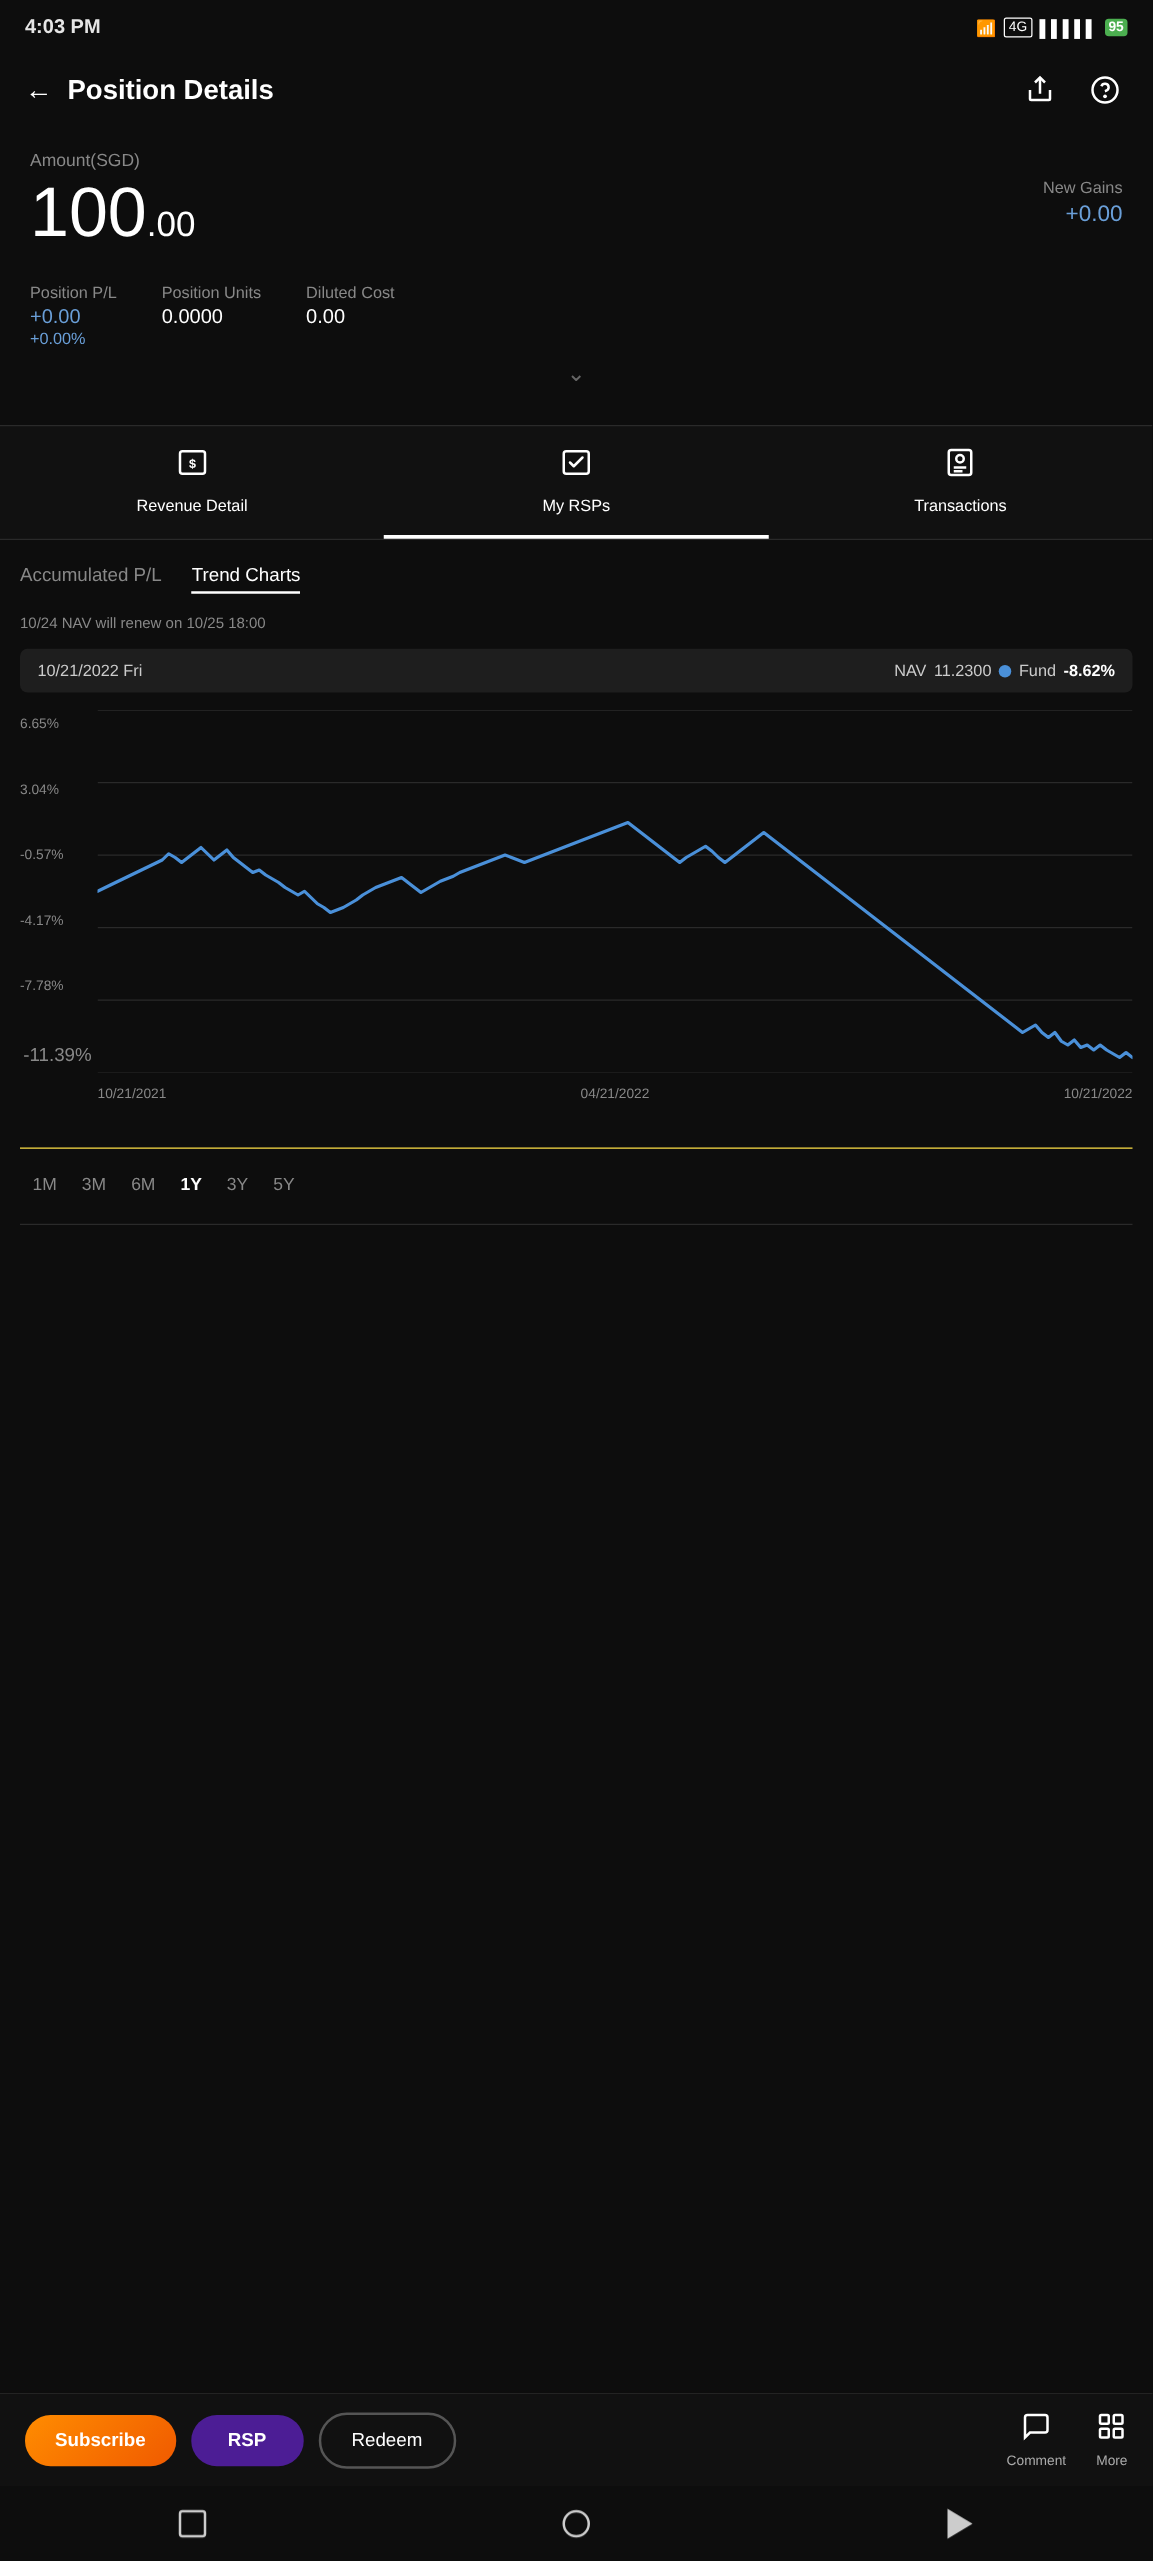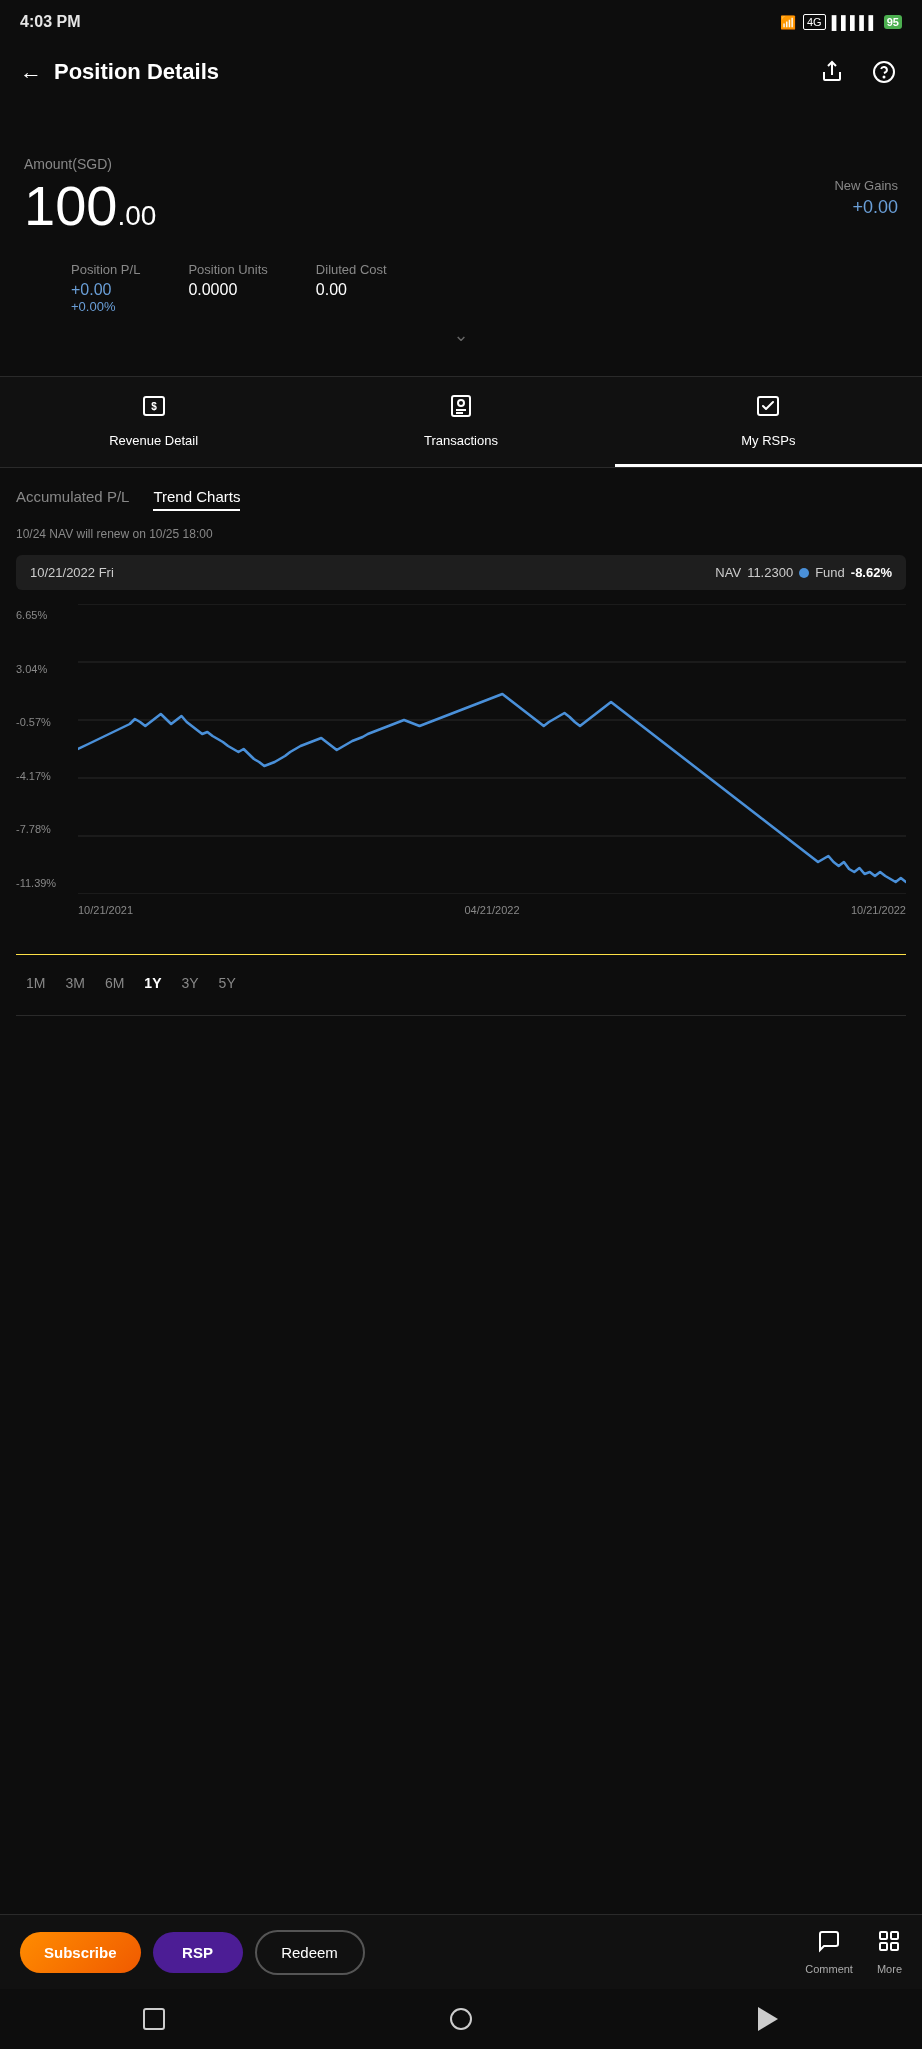--- a/index.html
+++ b/index.html
@@ -87,21 +87,20 @@
     }
 
     
     .position-section {
       padding: 10px 24px 20px;
     }
     .amount-label {
       font-size: 14px;
       color: #888888;
       margin-bottom: 6px;
-      margin-top: 36px;
     }
     .position-top-row {
       display: flex;
       justify-content: space-between;
       align-items: flex-start;
     }
     .amount-value {
       font-size: 56px;
       font-weight: 300;
       color: #ffffff;
@@ -120,23 +119,22 @@
       margin-bottom: 4px;
     }
     .new-gains-value {
       font-size: 18px;
       color: #6a9fd8;
       font-weight: 500;
     }
 
     .position-metrics {
       display: flex;
-      gap: 48px;
+      gap: 36px;
       margin-top: 28px;
-      margin-left: 47px;
     }
     .metric-item {}
     .metric-label {
       font-size: 13px;
       color: #888888;
       margin-bottom: 4px;
     }
     .metric-value {
       font-size: 16px;
       color: #ffffff;
@@ -458,40 +456,40 @@
 <div class="tab-nav">
   <div class="tab-item">
     <div class="tab-icon">
       <svg width="26" height="26" viewBox="0 0 26 26" fill="none" stroke="white" stroke-width="2">
         <rect x="3" y="4" width="20" height="18" rx="2"></rect>
         <text x="13" y="17" text-anchor="middle" fill="white" font-size="10" stroke="none" font-weight="bold">$</text>
       </svg>
     </div>
     <div class="tab-label">Revenue Detail</div>
   </div>
+  <div class="tab-item active">
+    <div class="tab-icon">
+      <svg width="26" height="26" viewBox="0 0 26 26" fill="none" stroke="white" stroke-width="2">
+        <rect x="3" y="4" width="20" height="18" rx="2"></rect>
+        <polyline points="8,13 11,16 18,9" stroke-linecap="round" stroke-linejoin="round"></polyline>
+      </svg>
+    </div>
+    <div class="tab-label">My RSPs</div>
+  </div>
   <div class="tab-item">
     <div class="tab-icon">
       <svg width="26" height="26" viewBox="0 0 26 26" fill="none" stroke="white" stroke-width="2">
         <rect x="4" y="3" width="18" height="20" rx="2"></rect>
         <circle cx="13" cy="10" r="3"></circle>
         <line x1="8" y1="17" x2="18" y2="17"></line>
         <line x1="8" y1="20" x2="15" y2="20"></line>
       </svg>
     </div>
     <div class="tab-label">Transactions</div>
   </div>
-  <div class="tab-item active">
-    <div class="tab-icon">
-      <svg width="26" height="26" viewBox="0 0 26 26" fill="none" stroke="white" stroke-width="2">
-        <rect x="3" y="4" width="20" height="18" rx="2"></rect>
-        <polyline points="8,13 11,16 18,9" stroke-linecap="round" stroke-linejoin="round"></polyline>
-      </svg>
-    </div>
-    <div class="tab-label">My RSPs</div>
-  </div>
 </div>
 
 <div class="chart-section">
 
   <div class="chart-tabs-row">
     <div class="chart-tab">Accumulated P/L</div>
     <div class="chart-tab active">Trend Charts</div>
   </div>
 
   <div class="nav-info">10/24 NAV will renew on 10/25 18:00</div>
@@ -508,21 +506,21 @@
   </div>
 
   <div class="chart-container">
     
     <div style="position:absolute;left:0;top:0;height:290px;display:flex;flex-direction:column;justify-content:space-between;padding:5px 0;width:60px;">
       <span style="font-size:11px;color:#888;">6.65%</span>
       <span style="font-size:11px;color:#888;">3.04%</span>
       <span style="font-size:11px;color:#888;">-0.57%</span>
       <span style="font-size:11px;color:#888;">-4.17%</span>
       <span style="font-size:11px;color:#888;">-7.78%</span>
-      <span style="font-size:11px;color:#888;">-11.39%</span>
+      <span style="font-size:15px;color:#888;text-align:center;">-11.39%</span>
     </div>
     
     <svg class="chart-svg" viewBox="0 0 800 290" preserveAspectRatio="none" style="margin-left:62px;width:calc(100% - 62px);height:290px;">
 
       <line x1="0" y1="0" x2="800" y2="0" stroke="#2a2a2a" stroke-width="1"></line>
       <line x1="0" y1="58" x2="800" y2="58" stroke="#2a2a2a" stroke-width="1"></line>
       <line x1="0" y1="116" x2="800" y2="116" stroke="#2a2a2a" stroke-width="1"></line>
       <line x1="0" y1="174" x2="800" y2="174" stroke="#2a2a2a" stroke-width="1"></line>
       <line x1="0" y1="232" x2="800" y2="232" stroke="#2a2a2a" stroke-width="1"></line>
       <line x1="0" y1="290" x2="800" y2="290" stroke="#2a2a2a" stroke-width="1"></line>

